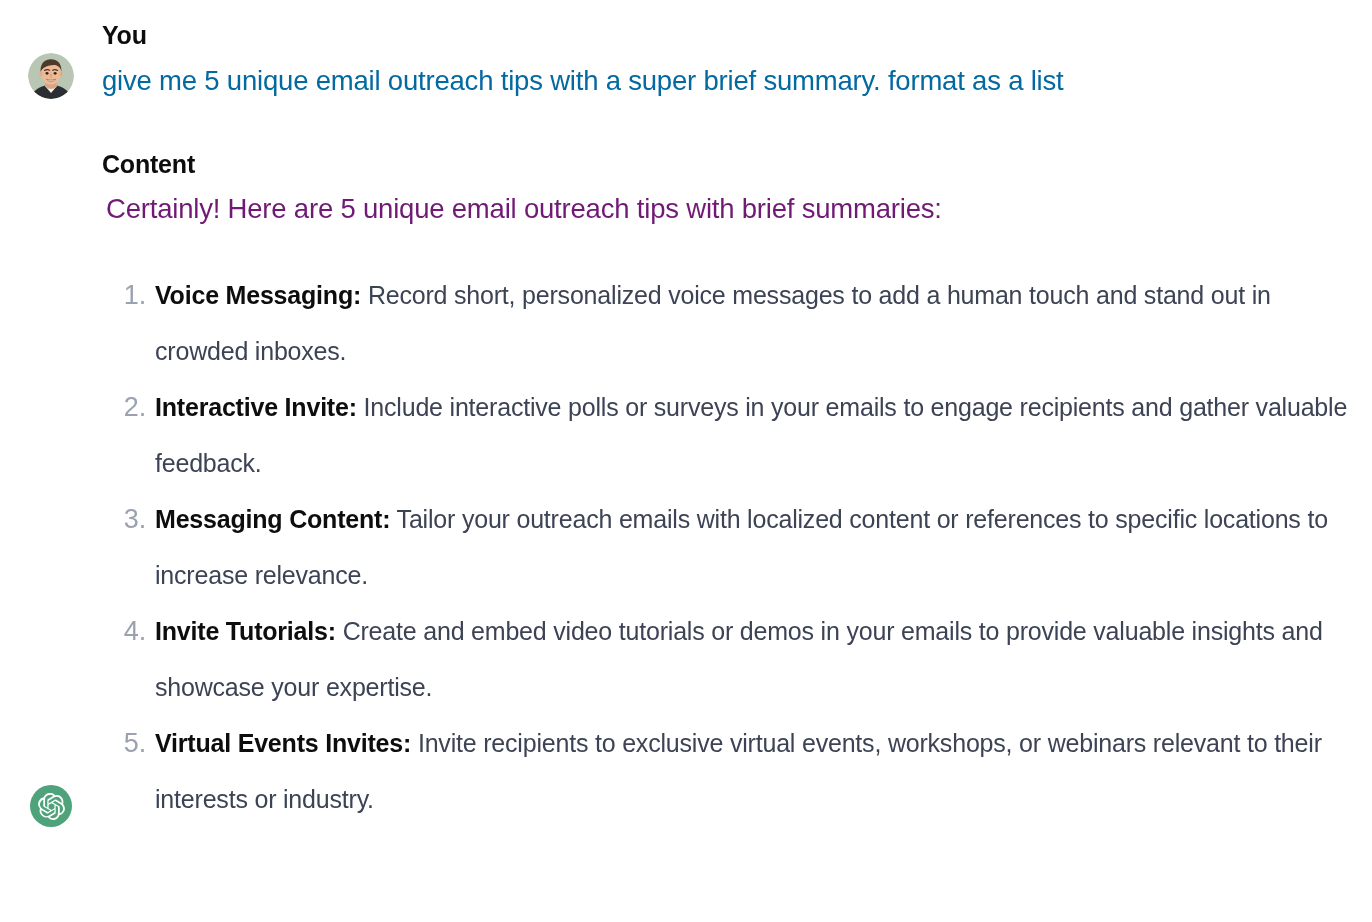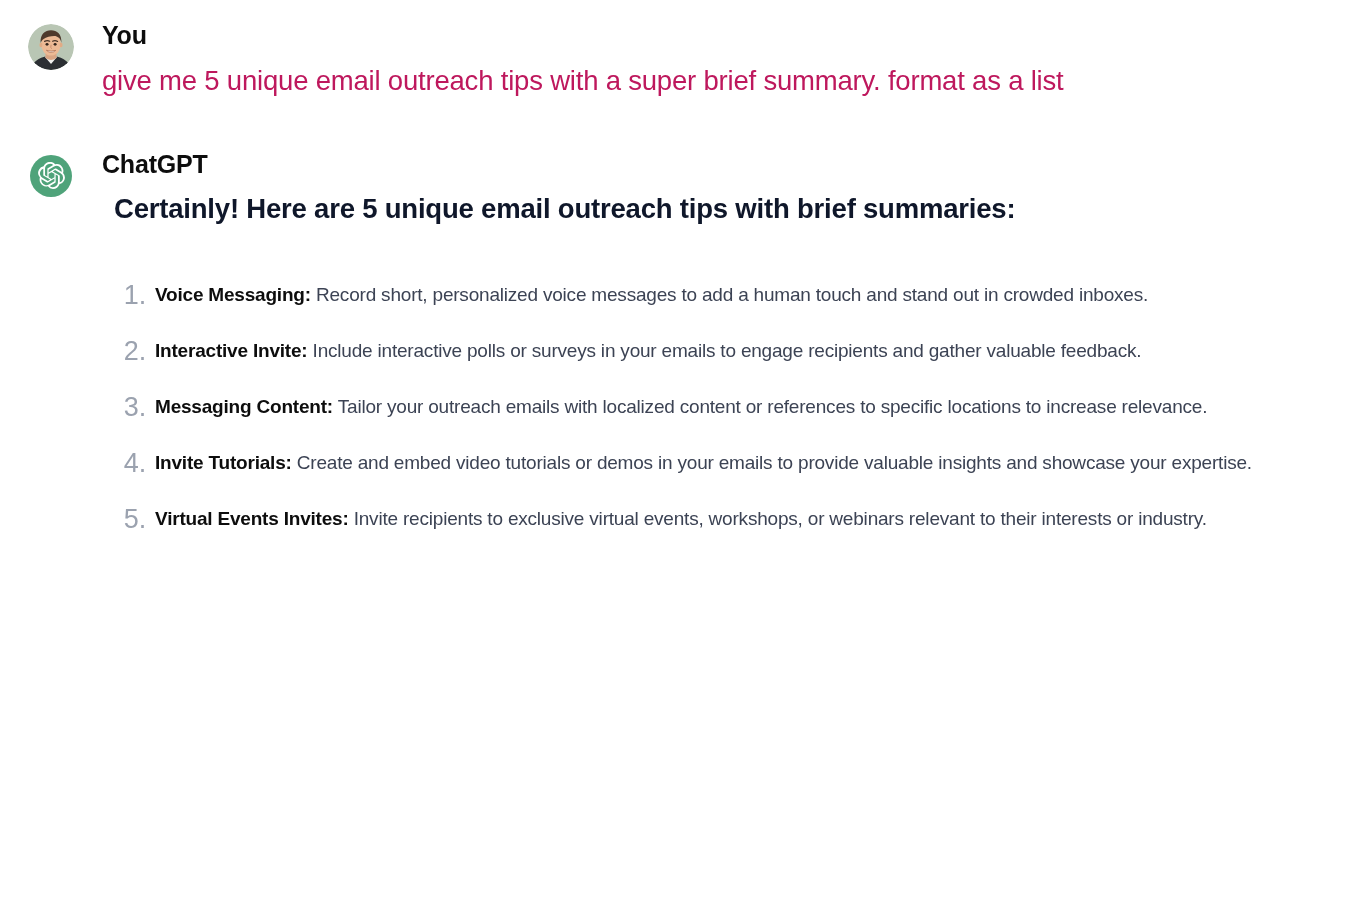--- a/index.html
+++ b/index.html
@@ -18,21 +18,21 @@
 
   .conversation {
     position: relative;
     width: 1372px;
     padding: 0;
   }
 
   
   .message {
     display: flex;
-    align-items: flex-start;
+    align-items: flex-end;
     padding: 4px 24px 0 28px;
   }
   .message.user-message { padding-top: 22px; }
   .message.assistant-message { padding-top: 52px; }
 
   .avatar-col {
     flex: 0 0 52px;
     width: 52px;
     padding-top: 2px;
   }
@@ -73,48 +73,47 @@
     line-height: 1.1;
     color: #0d0d0d;
     letter-spacing: -0.2px;
     margin: 0 0 12px 0;
   }
 
   
   .user-text {
     font-size: 27.5px;
     line-height: 1.35;
-    color: #be185d;
+    color: #0369a1;
     letter-spacing: -0.2px;
     margin: 0;
     white-space: nowrap;
   }
 
   .assistant-intro {
     font-size: 27.5px;
     line-height: 1.35;
-    color: #0f172a;
-    letter-spacing: -0.2px;
-    margin: 12px;
+    color: #701a75;
+    letter-spacing: -0.2px;
+    margin: 4px;
     white-space: nowrap;
-    font-weight: bold;
   }
 
   
   .tips-list {
     list-style: none;
     margin: 40px 0 0 0;
     padding: 0;
     counter-reset: tip;
   }
   .tip-item {
     position: relative;
     counter-increment: tip;
     padding-left: 53px;
-    font-size: 19px;
+    font-size: 25px;
     line-height: 56px;
     color: #3c4354;
     letter-spacing: -0.2px;
     max-width: 1245px;
   }
   .tip-item::before {
     content: counter(tip) ".";
     position: absolute;
     left: 10px;
     top: 0;
@@ -180,21 +179,21 @@
 
   <div class="message assistant-message">
     <div class="avatar-col">
       <span class="gpt-avatar">
         <svg width="27" height="27" viewBox="0 0 24 24" aria-hidden="true">
           <path fill="#ffffff" d="M22.28 9.82a5.98 5.98 0 0 0-.52-4.91 6.05 6.05 0 0 0-6.51-2.9A6.07 6.07 0 0 0 4.98 3.78a5.98 5.98 0 0 0-3.99 2.9 6.05 6.05 0 0 0 .74 7.1 5.98 5.98 0 0 0 .51 4.91 6.05 6.05 0 0 0 6.52 2.9A5.98 5.98 0 0 0 13.26 24a6.05 6.05 0 0 0 5.77-4.21 5.99 5.99 0 0 0 3.99-2.9 6.05 6.05 0 0 0-.74-7.07Zm-9.02 12.6a4.48 4.48 0 0 1-2.88-1.04l.14-.08 4.78-2.76a.79.79 0 0 0 .39-.68v-6.74l2.02 1.17a.07.07 0 0 1 .04.06v5.58a4.5 4.5 0 0 1-4.49 4.49ZM3.6 18.3a4.47 4.47 0 0 1-.54-3.01l.14.09 4.78 2.76a.77.77 0 0 0 .78 0l5.84-3.37v2.33a.08.08 0 0 1-.03.06L9.74 19.95a4.5 4.5 0 0 1-6.14-1.64ZM2.34 7.9a4.49 4.49 0 0 1 2.35-1.97v5.68a.77.77 0 0 0 .38.67l5.81 3.35-2.02 1.17a.07.07 0 0 1-.07 0l-4.83-2.79A4.5 4.5 0 0 1 2.34 7.9Zm16.6 3.86-5.83-3.4 2.02-1.16a.07.07 0 0 1 .07 0l4.83 2.79a4.49 4.49 0 0 1-.68 8.1v-5.68a.78.78 0 0 0-.4-.65Zm2.01-3.03-.14-.09-4.77-2.78a.78.78 0 0 0-.79 0L9.42 9.23V6.9a.07.07 0 0 1 .03-.06l4.83-2.79a4.49 4.49 0 0 1 6.67 4.65ZM8.32 12.87 6.3 11.7a.08.08 0 0 1-.04-.05V6.07a4.49 4.49 0 0 1 7.36-3.45l-.14.08L8.7 5.46a.79.79 0 0 0-.39.68l-.01 6.73Zm1.1-2.36 2.6-1.5 2.6 1.5v3l-2.6 1.5-2.6-1.5v-3Z"></path>
         </svg>
       </span>
     </div>
     <div class="content-col">
-      <div class="author">ChatGPT</div>
+      <div class="author">Content</div>
       <p class="assistant-intro">Certainly! Here are 5 unique email outreach tips with brief summaries:</p>
 
       <ol class="tips-list">
         <li class="tip-item">
           <span class="tip-label">Voice Messaging:</span>
           <span class="tip-body">Record short, personalized voice messages to add a human touch and stand out in crowded inboxes.</span>
         </li>
         <li class="tip-item">
           <span class="tip-label">Interactive Invite:</span>
           <span class="tip-body">Include interactive polls or surveys in your emails to engage recipients and gather valuable feedback.</span>

